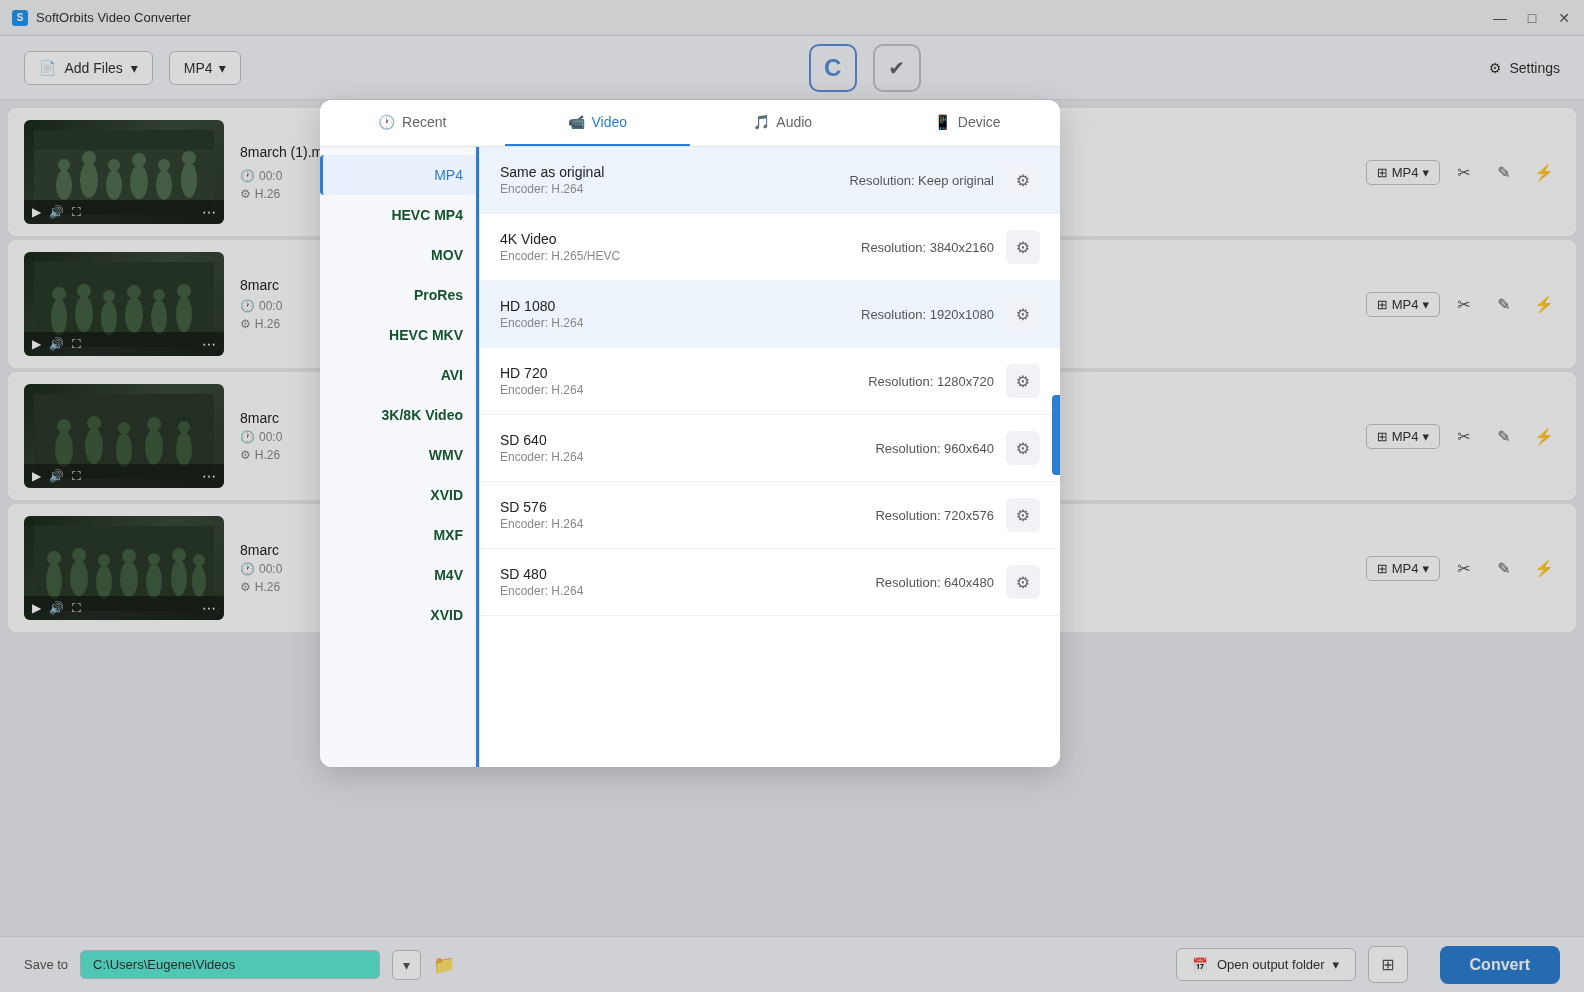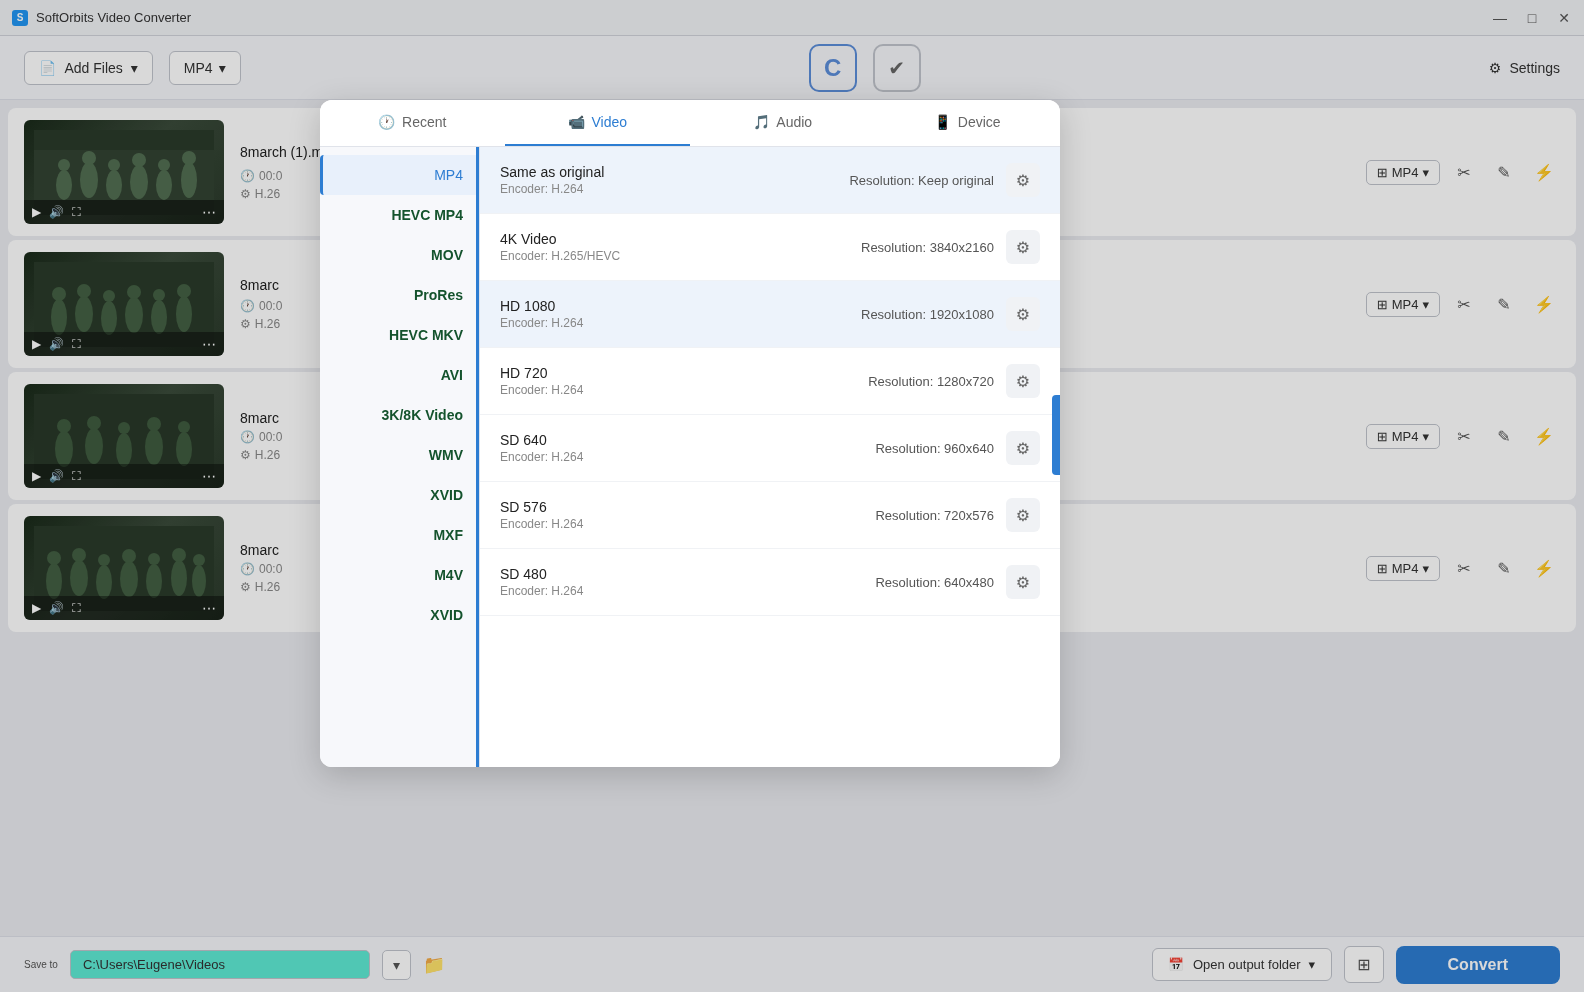--- a/index.html
+++ b/index.html
@@ -197,21 +197,21 @@
       position: absolute;
       bottom: 0; left: 0; right: 0;
       height: 56px;
       background: #f5f6f9;
       border-top: 1px solid #dde0e8;
       display: flex;
       align-items: center;
       padding: 0 24px;
       gap: 12px;
     }
-    .save-label { font-size: 10px; color: #555; }
+    .save-label { font-size: 13px; color: #555; }
     .save-path {
       background: #5eead4;
       border: 1.5px solid #c0c4cc;
       border-radius: 5px;
       padding: 6px 12px;
       font-size: 13px; color: #333;
       flex: 0 0 300px;
     }
     .save-path-dropdown {
       background: white;
@@ -237,23 +237,24 @@
       border: 1.5px solid #c0c4cc;
       border-radius: 6px;
       padding: 8px 12px;
       cursor: pointer; font-size: 16px; color: #555;
     }
     .btn-convert {
       background: #2d7dd2;
       color: white;
       border: none;
       border-radius: 8px;
-      padding: 10px 52px;
+      padding: 10px 30px;
       font-size: 16px; font-weight: 600;
       cursor: pointer;
+      margin-left: 20px;
     }
 
     
     .modal-overlay {
       position: absolute;
       top: 0; left: 0; right: 0; bottom: 0;
       background: rgba(0,0,0,0.15);
       z-index: 100;
     }
     .modal {

